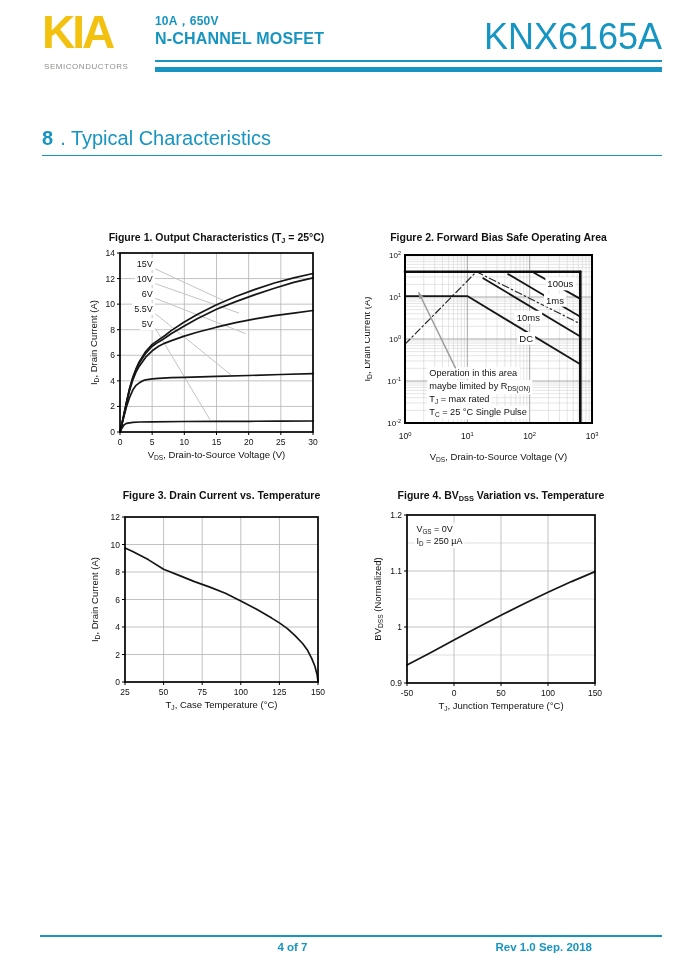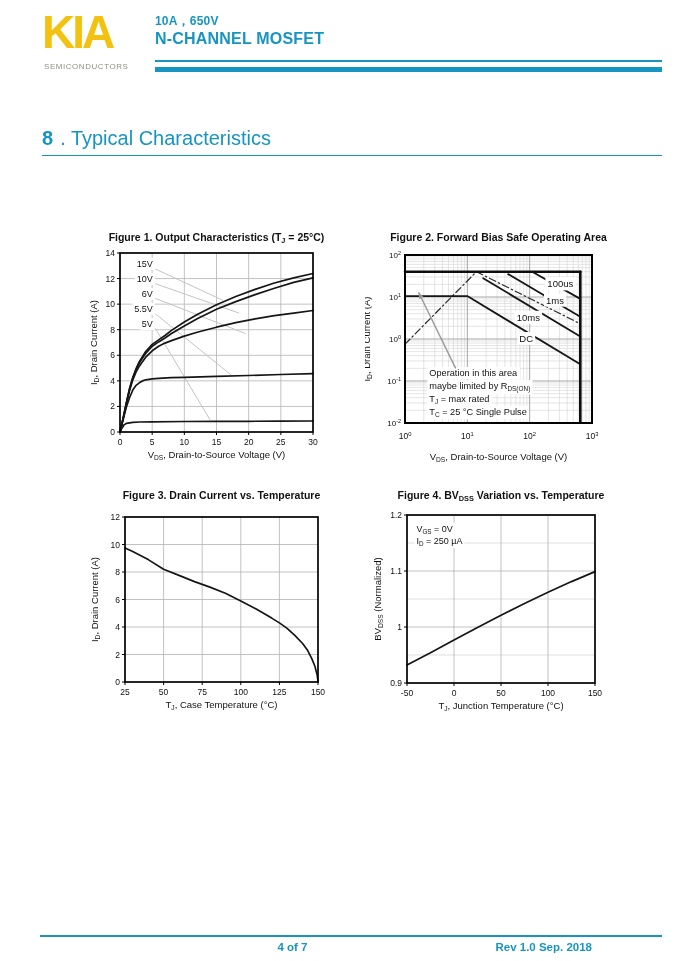--- a/index.html
+++ b/index.html
@@ -33,20 +33,21 @@
 <div class="page">
 
   <div class="logo-kia">KIA</div>
   <div class="logo-sub">SEMICONDUCTORS</div>
 
   <div class="ptitle">
     <div class="l1">10A，650V</div>
     <div class="l2">N-CHANNEL MOSFET</div>
   </div>
 
+  <div class="pn">KNX6165A</div>
 
   <div class="rule-thin"></div>
   <div class="rule-thick"></div>
 
   <div class="section-heading">
     <span class="sec-num">8</span><span>. Typical Characteristics</span>
   </div>
 
   <div class="fig" id="fig1" style="left: 85px; top: 225px;">
     <svg width="262" height="252" viewBox="0 0 262 252">

